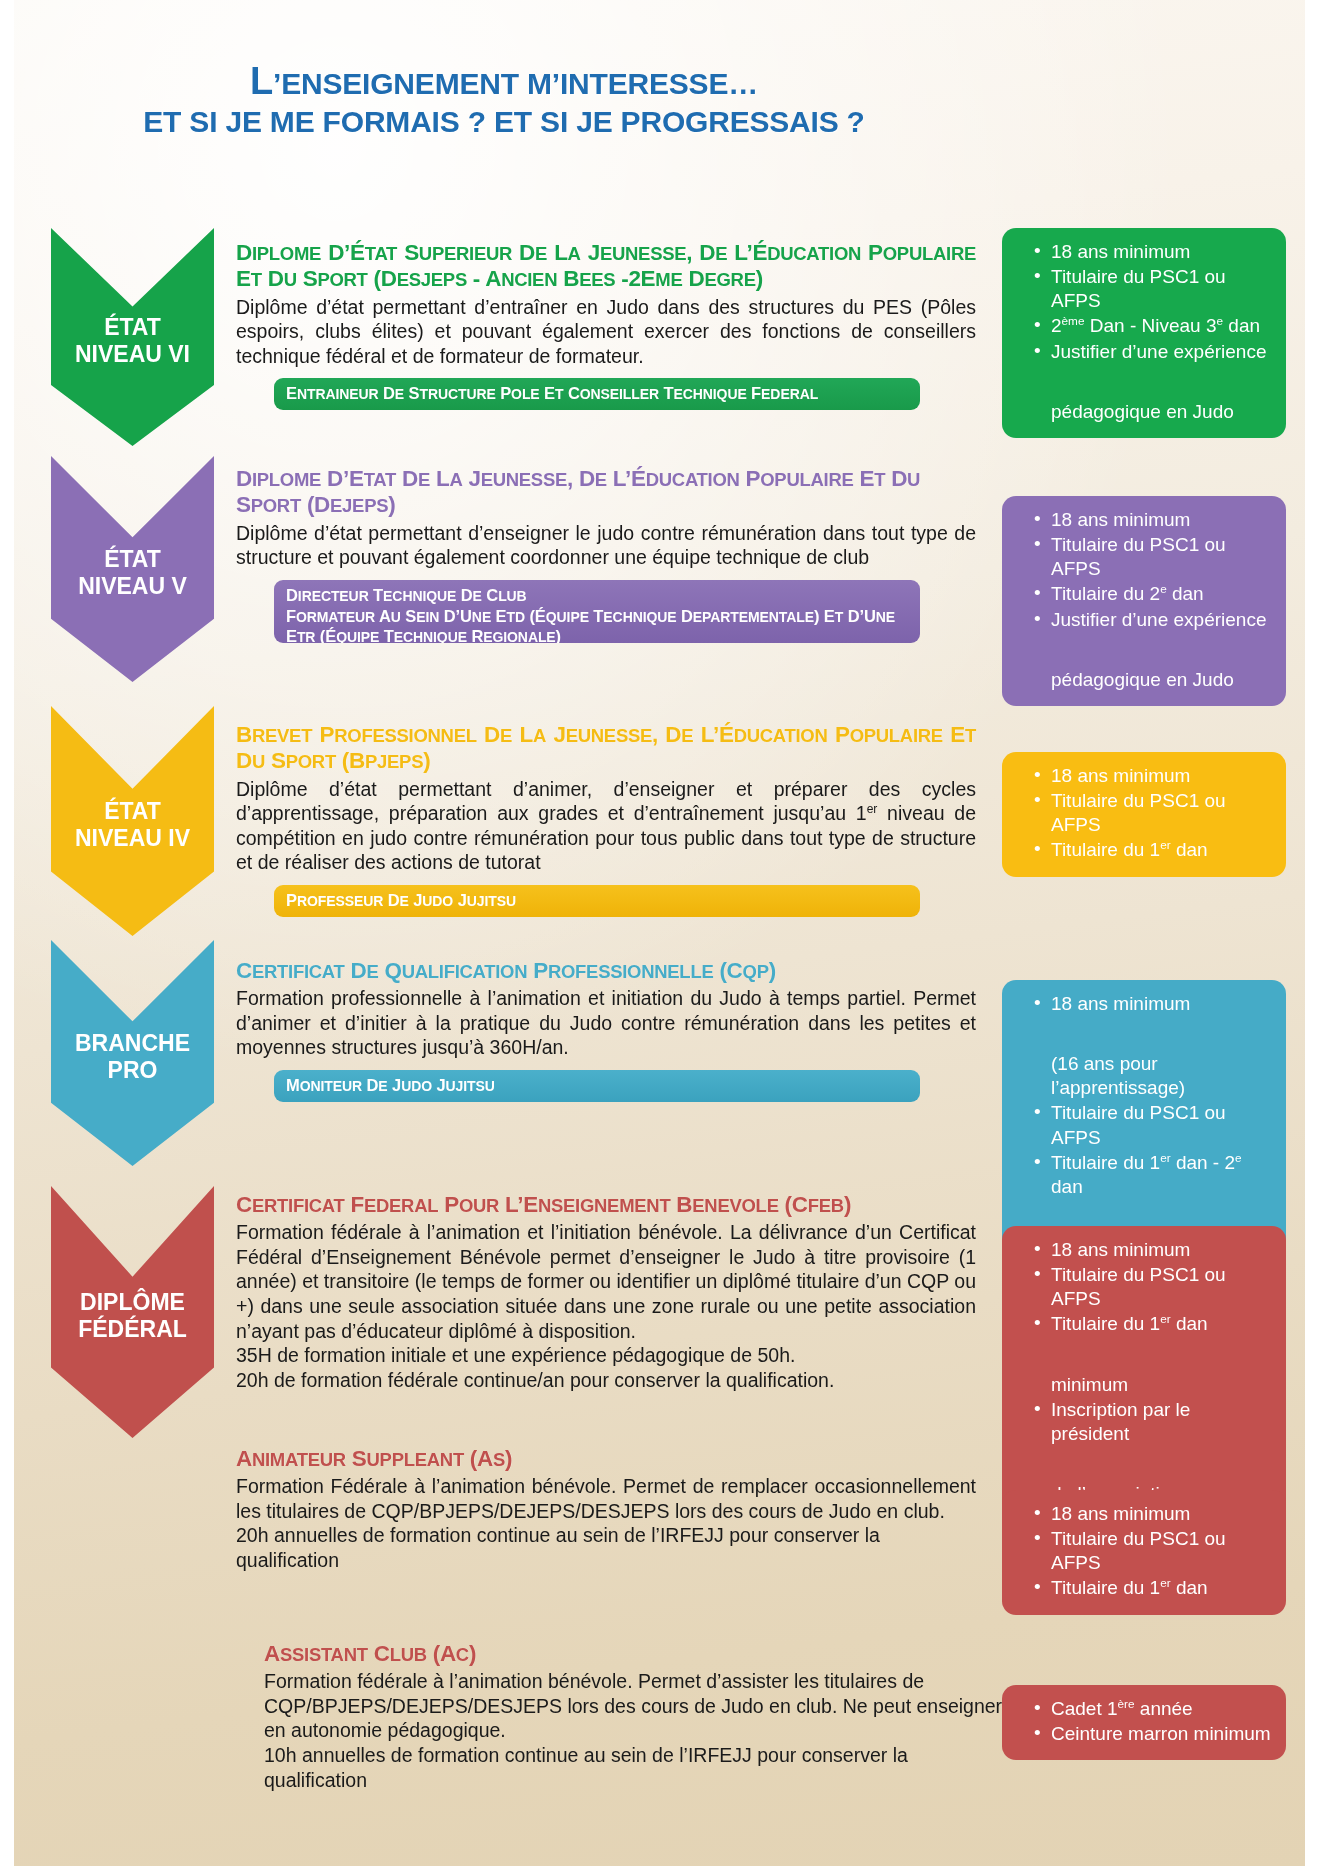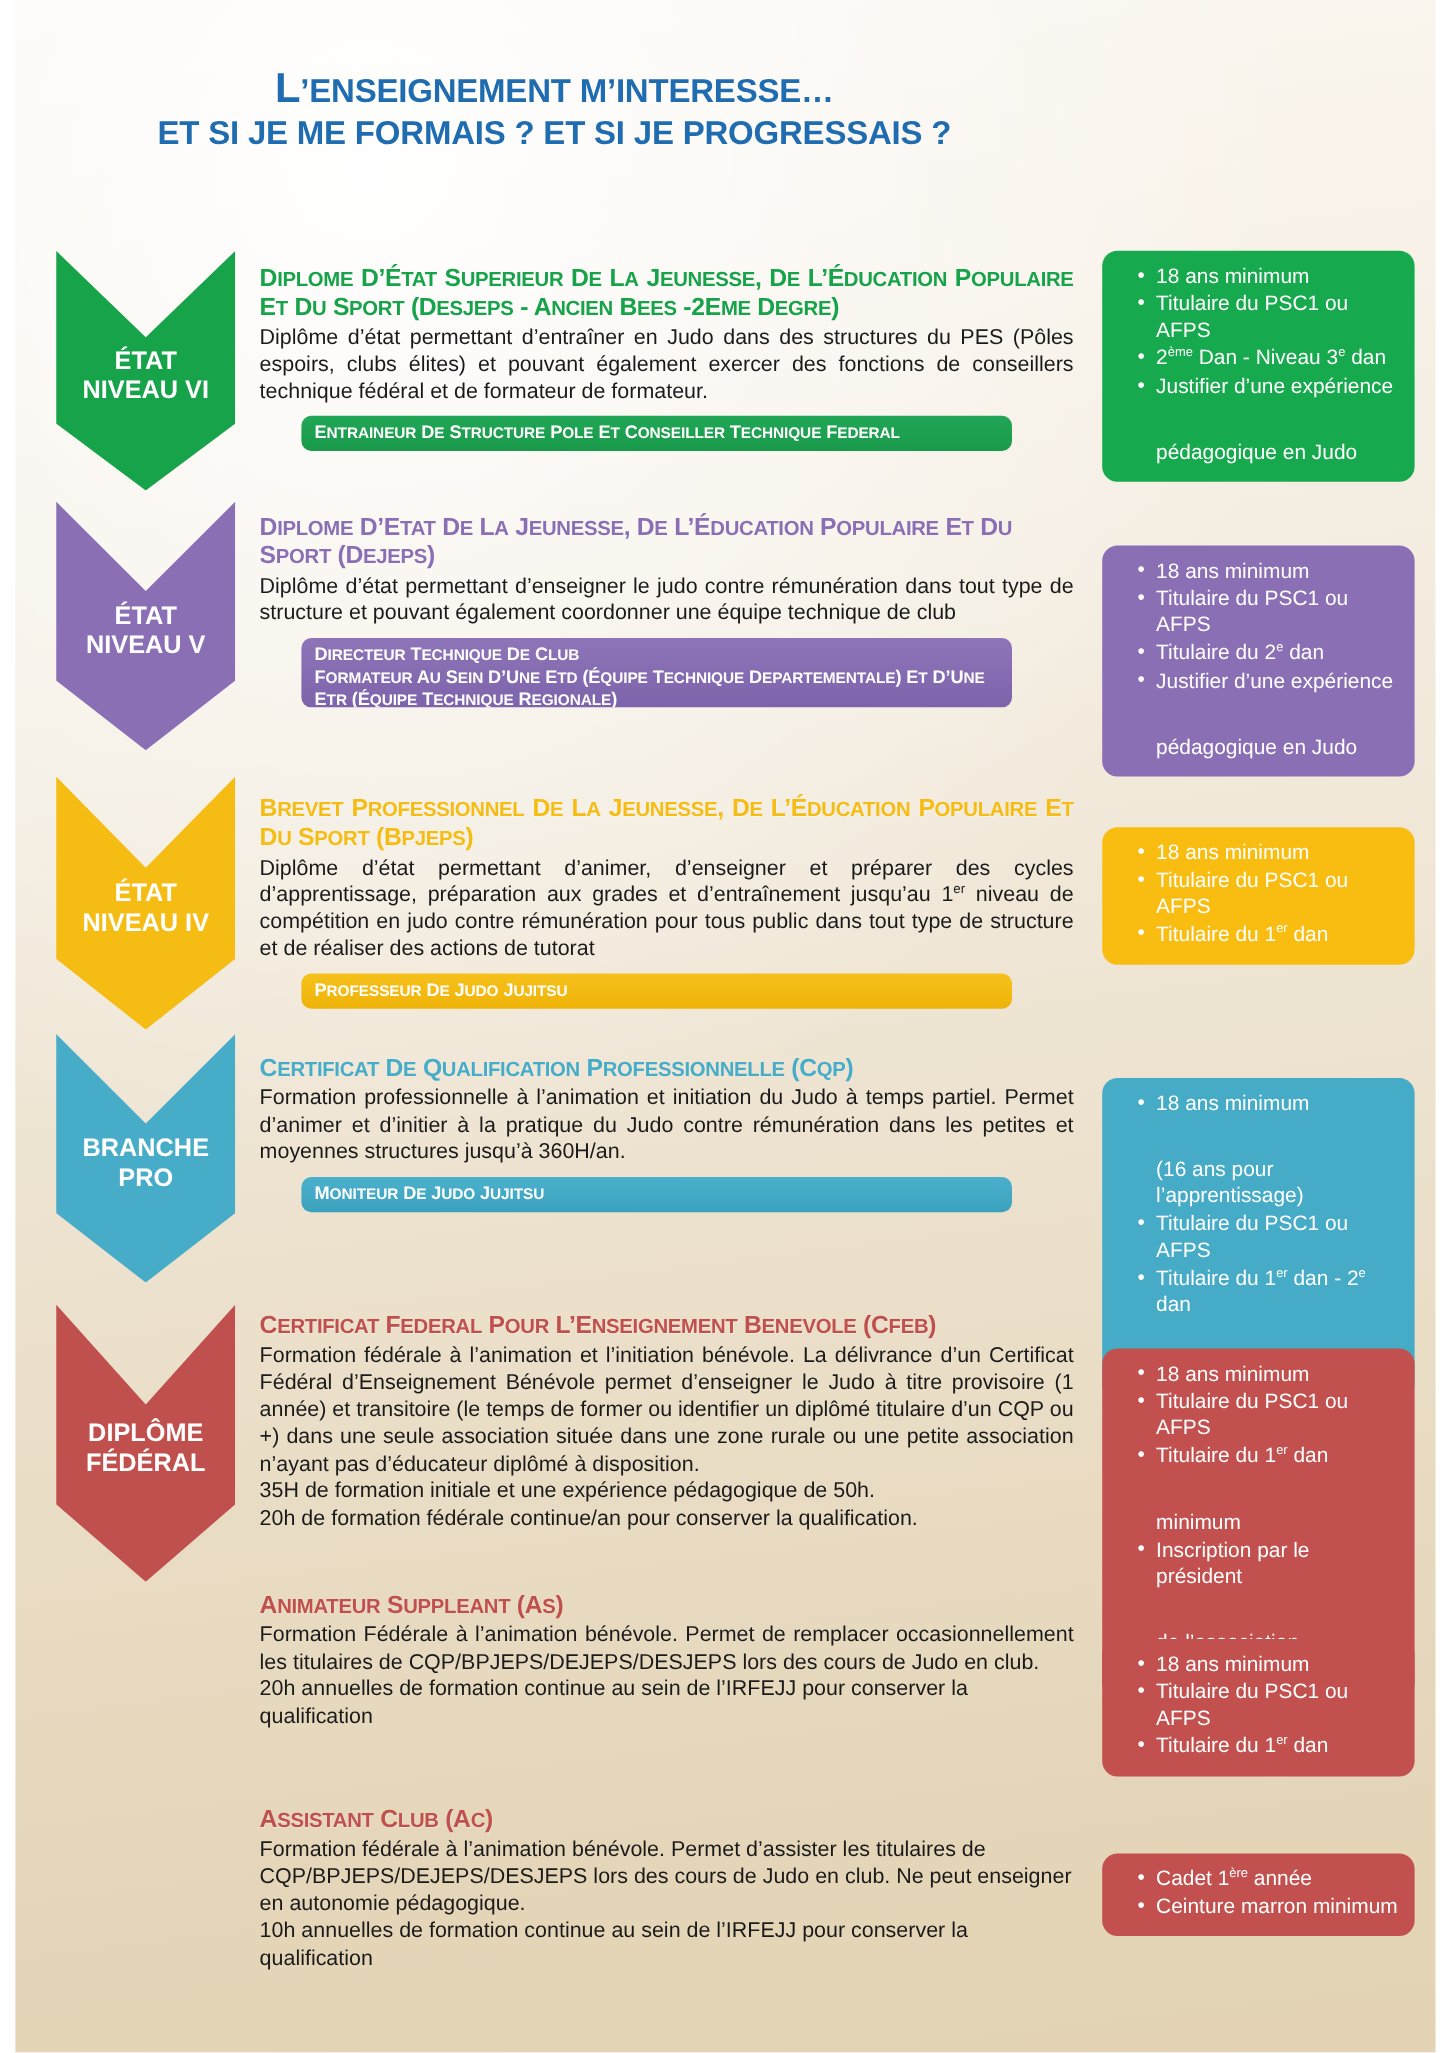--- a/index.html
+++ b/index.html
@@ -344,21 +344,21 @@
     <div class="req c-red" style="top:44px;">
       <ul>
         <li>18 ans minimum</li>
         <li>Titulaire du PSC1 ou AFPS</li>
         <li>Titulaire du 1<sup>er</sup> dan</li>
       </ul>
     </div>
   </div>
 
   <div class="row" style="top:1641px;">
-    <div class="content" style="top:0;">
+    <div class="content" style="top:0;margin-left:28px;">
       <div class="sec-title c-red-t">
         <span class="sctext">A<span class="sc">S</span><span class="sc">S</span><span class="sc">I</span><span class="sc">S</span><span class="sc">T</span><span class="sc">A</span><span class="sc">N</span><span class="sc">T</span> C<span class="sc">L</span><span class="sc">U</span><span class="sc">B</span> (A<span class="sc">C</span>)</span>
       </div>
       <div class="sec-body nojust">Formation fédérale à l’animation bénévole. Permet d’assister les titulaires de CQP/BPJEPS/DEJEPS/DESJEPS lors des cours de Judo en club. Ne peut enseigner en autonomie pédagogique.</div>
       <div class="sec-body nojust">10h annuelles de formation continue au sein de l’IRFEJJ pour conserver la qualification</div>
     </div>
     <div class="req c-red" style="top:44px;">
       <ul>
         <li>Cadet 1<sup>ère</sup> année</li>
         <li>Ceinture marron minimum</li>

